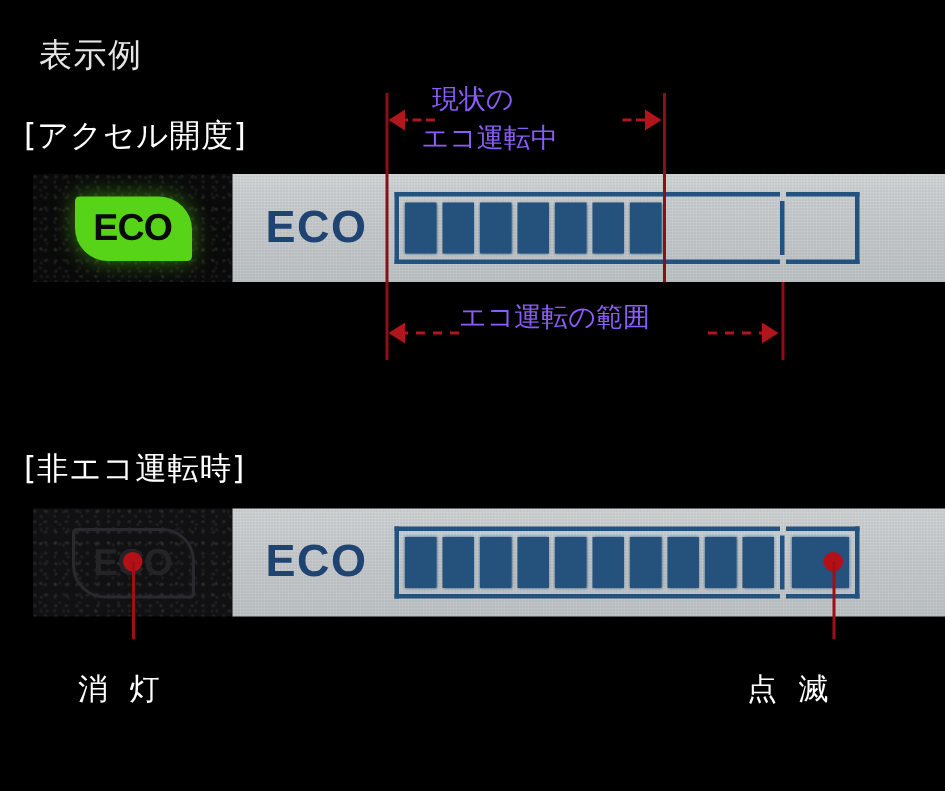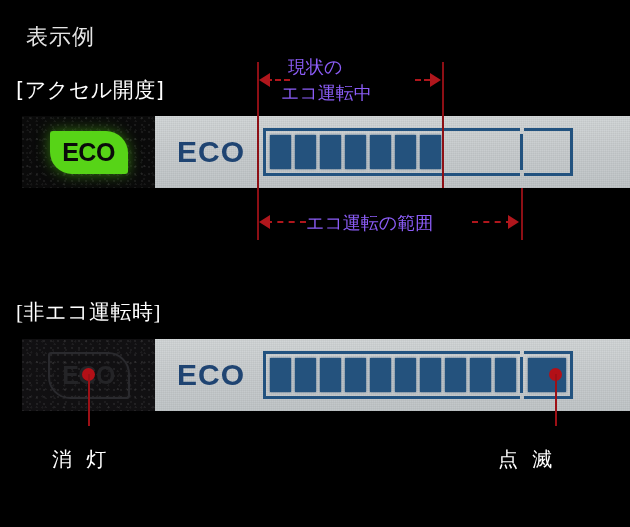--- a/index.html
+++ b/index.html
@@ -13,21 +13,21 @@
   
   #title{
     left:26px;top:22px;font-size:22px;color:#e5e5e5;letter-spacing:1px;
     font-family:"DejaVu Sans",sans-serif;
   }
   .section-head{
     font-size:21px;color:#ffffff;letter-spacing:0.5px;white-space:nowrap;
     font-family:"DejaVu Sans",sans-serif;
   }
   #head-eco{left:16px;top:76px;}
-  #head-noneco{left:16px;top:298px;font-family:Liberation Serif, serif;}
+  #head-noneco{left:16px;top:298px;}
 
   
   .tile{
     width:133px;height:72px;overflow:hidden;
     background:
       radial-gradient(circle at 18% 26%, rgba(255,255,255,.07) 0 1px, transparent 1.2px),
       radial-gradient(circle at 62% 58%, rgba(255,255,255,.06) 0 1px, transparent 1.2px),
       radial-gradient(circle at 85% 22%, rgba(255,255,255,.05) 0 1px, transparent 1.2px),
       radial-gradient(circle at 38% 82%, rgba(255,255,255,.05) 0 1px, transparent 1.2px),
       #0a0a0a;
@@ -153,21 +153,21 @@
 <div class="abs arrow right" style="left:430px;top:73px;"></div>
 <div class="abs ann-text" style="left:288px;top:56px;">現状の</div>
 <div class="abs ann-text" style="left:281px;top:82px;">エコ運転中</div>
 
 <div class="abs vline" style="left:257px;top:188px;height:52px;"></div>
 <div class="abs vline" style="left:521px;top:188px;height:52px;"></div>
 <div class="abs dash" style="left:266px;top:221px;width:40px;"></div>
 <div class="abs dash" style="left:472px;top:221px;width:40px;"></div>
 <div class="abs arrow left" style="left:259px;top:215px;"></div>
 <div class="abs arrow right" style="left:508px;top:215px;"></div>
-<div class="abs ann-text" style="left:306px;top:212px;">エコ運転の範囲</div>
+<div class="abs ann-text" style="left:306px;top:201px;">エコ運転の範囲</div>
 
 <div class="abs section-head" id="head-noneco">[非エコ運転時]</div>
 
 <div class="abs tile" id="tile-noneco">
   <div class="leaf off">
     <span class="txt">ECO</span>
   </div>
 </div>
 
 <div class="abs panel" id="panel-noneco">

